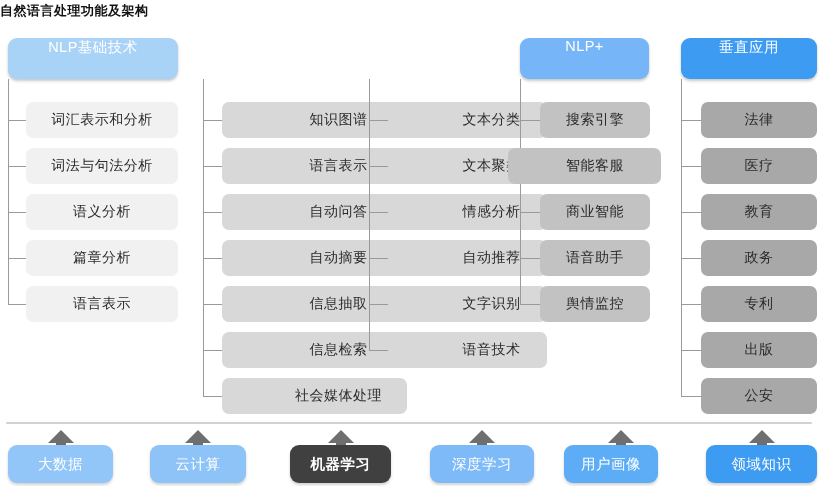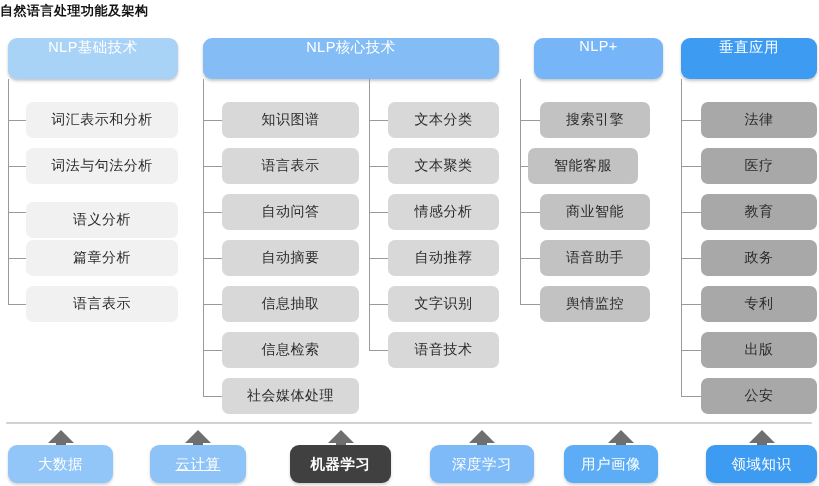--- a/index.html
+++ b/index.html
@@ -33,21 +33,21 @@
   .spine{position:absolute;width:1px;background:#9a9a9a;}
   .branch{position:absolute;height:1px;background:#9a9a9a;}
 
   
   .leaf{
     position:absolute;height:36px;border-radius:7px;
     display:flex;align-items:center;justify-content:center;
     font-size:14px;color:#2b2b2b;letter-spacing:.5px;
   }
   .leaf.c1{background:#f1f1f1;}
-  .leaf.c2{background:#d8d8d8;}
+  .leaf.c2{background:#d8d8d8;padding-left:48px;}
   .leaf.c3{background:#c2c2c2;}
   .leaf.c4{background:#a8a8a8;}
 
   
   .divider{
     position:absolute;left:6px;top:422px;width:806px;height:2px;
     background:#d2d2d2;border-radius:1px;
   }
 
   
@@ -91,28 +91,25 @@
   <div id="col1-branches">
       <div class="branch" style="left: 8px; top: 120px; width: 18px;"></div>
       <div class="branch" style="left: 8px; top: 166px; width: 18px;"></div>
       <div class="branch" style="left: 8px; top: 212px; width: 18px;"></div>
       <div class="branch" style="left: 8px; top: 258px; width: 18px;"></div>
       <div class="branch" style="left: 8px; top: 304px; width: 18px;"></div>
     </div>
   <div id="col1">
       <div class="leaf c1" style="left: 26px; top: 102px; width: 152px;">词汇表示和分析</div>
       <div class="leaf c1" style="left: 26px; top: 148px; width: 152px;">词法与句法分析</div>
-      <div class="leaf c1" style="left: 26px; top: 194px; width: 152px; margin-top: 8px;">语义分析</div>
+      <div class="leaf c1" style="left: 26px; top: 194px; width: 152px;">语义分析</div>
       <div class="leaf c1" style="left: 26px; top: 240px; width: 152px;">篇章分析</div>
       <div class="leaf c1" style="left: 26px; top: 286px; width: 152px;">语言表示</div>
     </div>
 
-  <div class="hdr" id="hdr2" style="left: 203px; top: 38px; width: 296px; background: rgb(132, 189, 246);">
-    <span>NLP核心技术</span>
-  </div>
 
   <div class="spine" id="spine2a" style="left: 203px; top: 79px; height: 317px;"></div>
   <div id="col2a-branches">
       <div class="branch" style="left: 203px; top: 120px; width: 19px;"></div>
       <div class="branch" style="left: 203px; top: 166px; width: 19px;"></div>
       <div class="branch" style="left: 203px; top: 212px; width: 19px;"></div>
       <div class="branch" style="left: 203px; top: 258px; width: 19px;"></div>
       <div class="branch" style="left: 203px; top: 304px; width: 19px;"></div>
       <div class="branch" style="left: 203px; top: 350px; width: 19px;"></div>
       <div class="branch" style="left: 203px; top: 396px; width: 19px;"></div>
@@ -138,35 +135,35 @@
     </div>
   <div id="col2b">
       <div class="leaf c2" style="left: 388px; top: 102px; width: 111px;">文本分类</div>
       <div class="leaf c2" style="left: 388px; top: 148px; width: 111px;">文本聚类</div>
       <div class="leaf c2" style="left: 388px; top: 194px; width: 111px;">情感分析</div>
       <div class="leaf c2" style="left: 388px; top: 240px; width: 111px;">自动推荐</div>
       <div class="leaf c2" style="left: 388px; top: 286px; width: 111px;">文字识别</div>
       <div class="leaf c2" style="left: 388px; top: 332px; width: 111px;">语音技术</div>
     </div>
 
-  <div class="hdr" id="hdr3" style="left: 520px; top: 38px; width: 129px; background: rgb(118, 181, 247); margin-left: 14px;">
+  <div class="hdr" id="hdr3" style="left: 520px; top: 38px; width: 129px; background: rgb(118, 181, 247);">
     <span>NLP+</span>
   </div>
 
   <div class="spine" id="spine3" style="left: 520px; top: 79px; height: 225px;"></div>
   <div id="col3-branches">
       <div class="branch" style="left: 520px; top: 120px; width: 20px;"></div>
       <div class="branch" style="left: 520px; top: 166px; width: 20px;"></div>
       <div class="branch" style="left: 520px; top: 212px; width: 20px;"></div>
       <div class="branch" style="left: 520px; top: 258px; width: 20px;"></div>
       <div class="branch" style="left: 520px; top: 304px; width: 20px;"></div>
     </div>
   <div id="col3">
       <div class="leaf c3" style="left: 540px; top: 102px; width: 110px;">搜索引擎</div>
-      <div class="leaf c3" style="left: 528px; top: 148px; width: 110px;">智能客服</div>
+      <div class="leaf c3" style="left: 508px; top: 148px; width: 132px; padding-left: 21px;">智能客服</div>
       <div class="leaf c3" style="left: 540px; top: 194px; width: 110px;">商业智能</div>
       <div class="leaf c3" style="left: 540px; top: 240px; width: 110px;">语音助手</div>
       <div class="leaf c3" style="left: 540px; top: 286px; width: 110px;">舆情监控</div>
     </div>
 
   <div class="hdr" id="hdr4" style="left: 681px; top: 38px; width: 136px; background: rgb(61, 155, 242);">
     <span>垂直应用</span>
   </div>
 
   <div class="spine" id="spine4" style="left: 681px; top: 79px; height: 317px;"></div>
@@ -211,21 +208,21 @@
         <div class="head"></div>
         <div class="stem"></div>
       </div>
       <div class="arrow" style="left: 748.5px; top: 430px;">
         <div class="head"></div>
         <div class="stem"></div>
       </div>
     </div>
   <div id="chips">
       <div class="chip" style="left: 8px; top: 445px; width: 105px; background: rgb(146, 198, 248);">大数据</div>
-      <div class="chip" style="left: 150px; top: 445px; width: 96px; background: rgb(142, 195, 247); text-decoration: underline;">云计算</div>
+      <div class="chip" style="left: 150px; top: 445px; width: 96px; background: rgb(142, 195, 247);">云计算</div>
       <div class="chip" style="left: 290px; top: 445px; width: 101px; background: #404040; font-weight: bold;">机器学习</div>
       <div class="chip" style="left: 430px; top: 445px; width: 104px; background: rgb(125, 186, 247);">深度学习</div>
       <div class="chip" style="left: 564px; top: 445px; width: 94px; background: rgb(92, 172, 246);">用户画像</div>
       <div class="chip" style="left: 706px; top: 445px; width: 111px; background: rgb(61, 155, 242);">领域知识</div>
     </div>
 
   <div class="watermark"></div>
 </div>
 
 </body></html>

